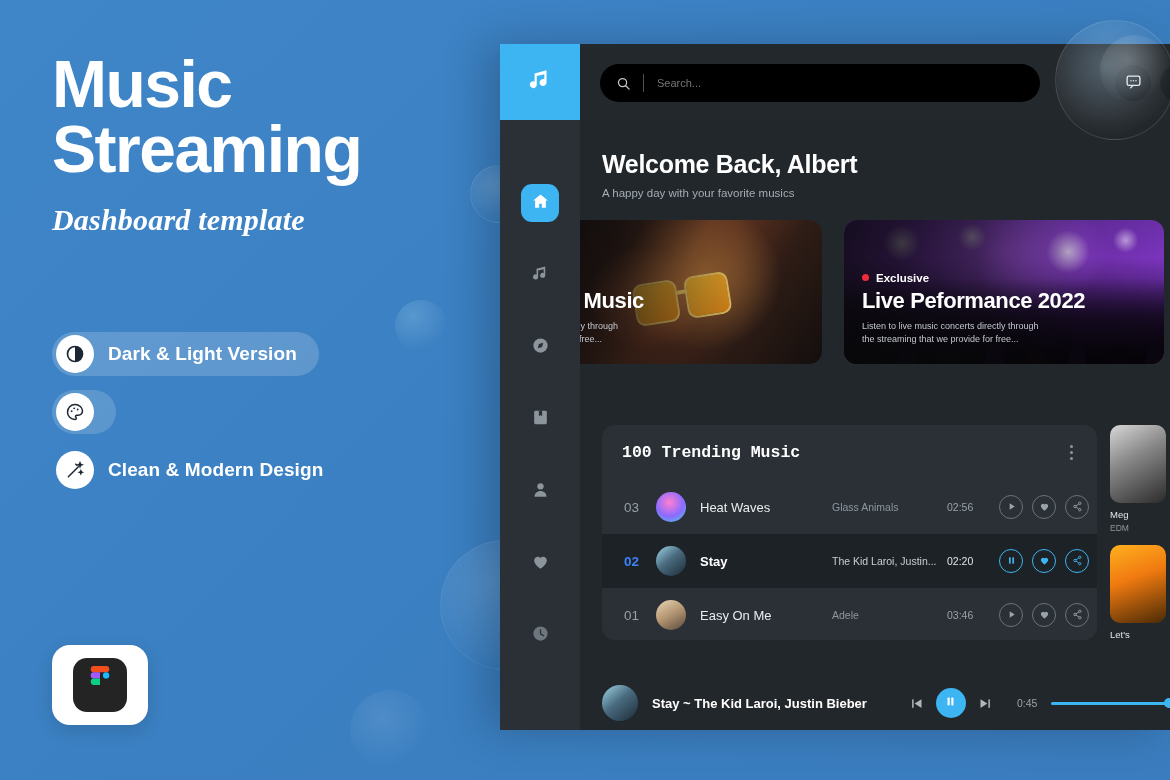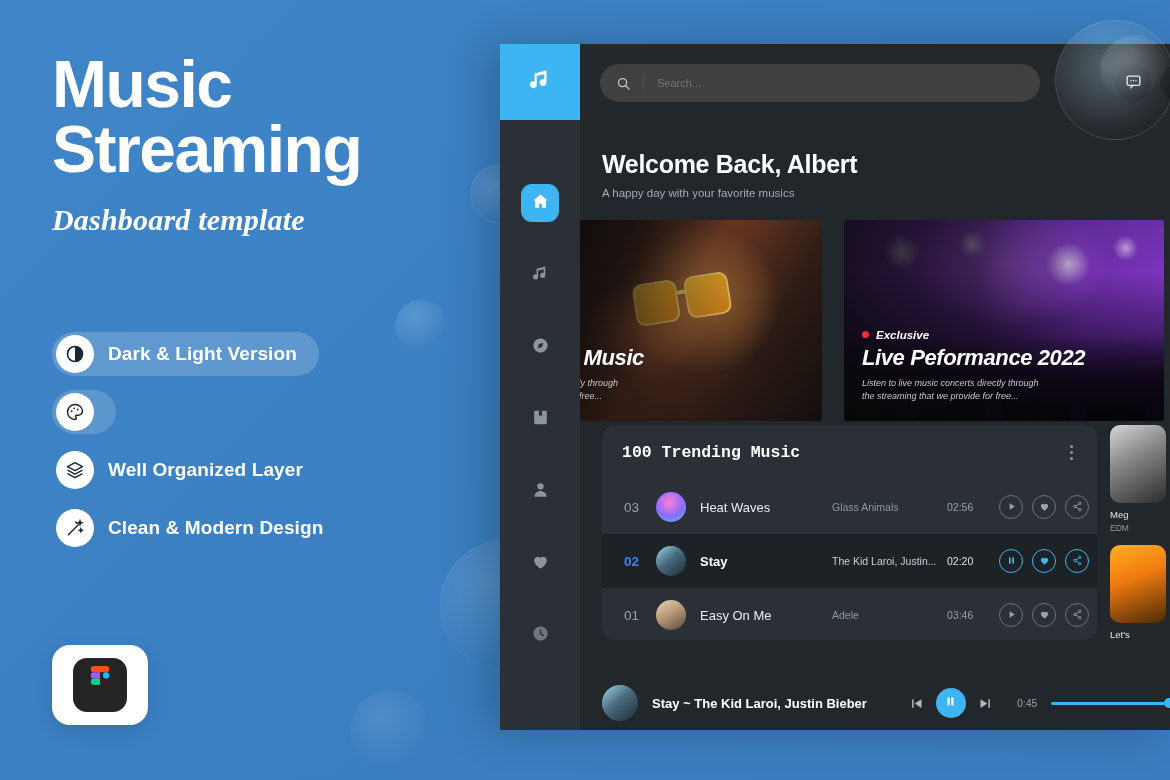--- a/index.html
+++ b/index.html
@@ -78,21 +78,21 @@
     box-shadow:-14px 0 40px rgba(0,0,0,.22);
   }
   #topbar { position:absolute; left:0; top:0; width:670px; height:76px; background:#23282d; }
   #logo {
     position:absolute; left:0; top:0; width:80px; height:76px; background:#3db5f2;
     display:flex; align-items:center; justify-content:center;
   }
   #logo svg { width:26px; height:26px; }
   #search-wrap {
     position:absolute; left:100px; top:20px; width:440px; height:38px;
-    background:#404040; border-radius:19px; display:flex; align-items:center; padding-left:16px;
+    background:#000000; border-radius:19px; display:flex; align-items:center; padding-left:16px;
   }
   #search-icon svg { width:15px; height:15px; display:block; }
   #search-div { width:1px; height:18px; background:#4a5058; margin:0 13px 0 12px; }
   #search-input {
     background:transparent; border:none; outline:none; color:#9aa3ab;
     font-family:"Liberation Sans", sans-serif; font-size:11px; width:340px;
   }
   .top-circle {
     position:absolute; top:21px; width:36px; height:36px; border-radius:50%;
     background:#1b2025; display:flex; align-items:center; justify-content:center;
@@ -115,23 +115,22 @@
 
   #content {
     position:absolute; left:80px; top:76px; width:590px; height:570px;
     background:#22272c; padding:30px 0 0 22px; overflow:hidden;
   }
   #welcome-title { color:#ffffff; font-size:25px; font-weight:700; letter-spacing:-.3px; }
   #welcome-sub { color:#a4acb4; font-size:11.5px; margin-top:8px; }
 
   #hero-row { position:absolute; left:22px; top:100px; display:flex; gap:22px; }
   .hero-card {
-    width:320px; height:201px; border-radius:3px; position:relative; overflow:hidden;
+    width:320px; height:144px; border-radius:13px; position:relative; overflow:hidden;
     flex:0 0 320px;
-    font-style:italic;
   }
   .hero-card.card1 { margin-left:-100px; }
   .hero-img { position:absolute; inset:0; }
   .hero-img.img1 {
     background:
       radial-gradient(ellipse 130px 120px at 62% 40%, rgba(255,175,80,.55), transparent 62%),
       radial-gradient(ellipse 90px 80px at 45% 55%, rgba(230,130,70,.5), transparent 65%),
       linear-gradient(120deg,#1a1412 0%,#3a2319 30%,#7a4026 52%,#301d16 76%,#120e0d 100%);
   }
   .sunglass {
@@ -280,30 +279,20 @@
   </div>
   <div class="feature hl2">
     <span class="feat-icon">
       <svg viewBox="0 0 24 24" fill="none" stroke="#1d2733" stroke-width="1.8">
         <path d="M12 3a9 9 0 1 0 0 18c1 0 1.6-.7 1.6-1.5 0-.5-.2-.8-.5-1.1-.3-.3-.5-.7-.5-1.1 0-.8.7-1.5 1.5-1.5H16a5 5 0 0 0 5-5c0-4-4-7.8-9-7.8z"></path>
         <circle cx="8" cy="11" r="1.1" fill="#1d2733" stroke="none"></circle>
         <circle cx="11" cy="7.6" r="1.1" fill="#1d2733" stroke="none"></circle>
         <circle cx="15.2" cy="9" r="1.1" fill="#1d2733" stroke="none"></circle>
       </svg>
     </span>
-  </div>
-  <div class="feature">
-    <span class="feat-icon">
-      <svg viewBox="0 0 24 24" fill="none" stroke="#1d2733" stroke-width="1.7" stroke-linejoin="round">
-        <path d="M12 3 3 7.8l9 4.8 9-4.8z"></path>
-          <path d="M3 12.2l9 4.8 9-4.8"></path>
-          <path d="M3 16.4l9 4.8 9-4.8"></path>
-      </svg>
-    </span>
-    <span class="feat-label">Well Organized Layer</span>
   </div>
   <div class="feature">
     <span class="feat-icon">
       <svg viewBox="0 0 24 24" fill="none" stroke="#1d2733" stroke-width="1.8" stroke-linecap="round">
         <path d="M4 20 16 8"></path>
           <path d="M13 5l1.2 1.2"></path>
           <path d="M18 3.5l.6 1.6 1.6.6-1.6.6-.6 1.6-.6-1.6-1.6-.6 1.6-.6z" fill="#1d2733"></path>
         <path d="M19 13l.5 1.2 1.2.5-1.2.5-.5 1.2-.5-1.2-1.2-.5 1.2-.5z" fill="#1d2733"></path>
       </svg>
     </span>

